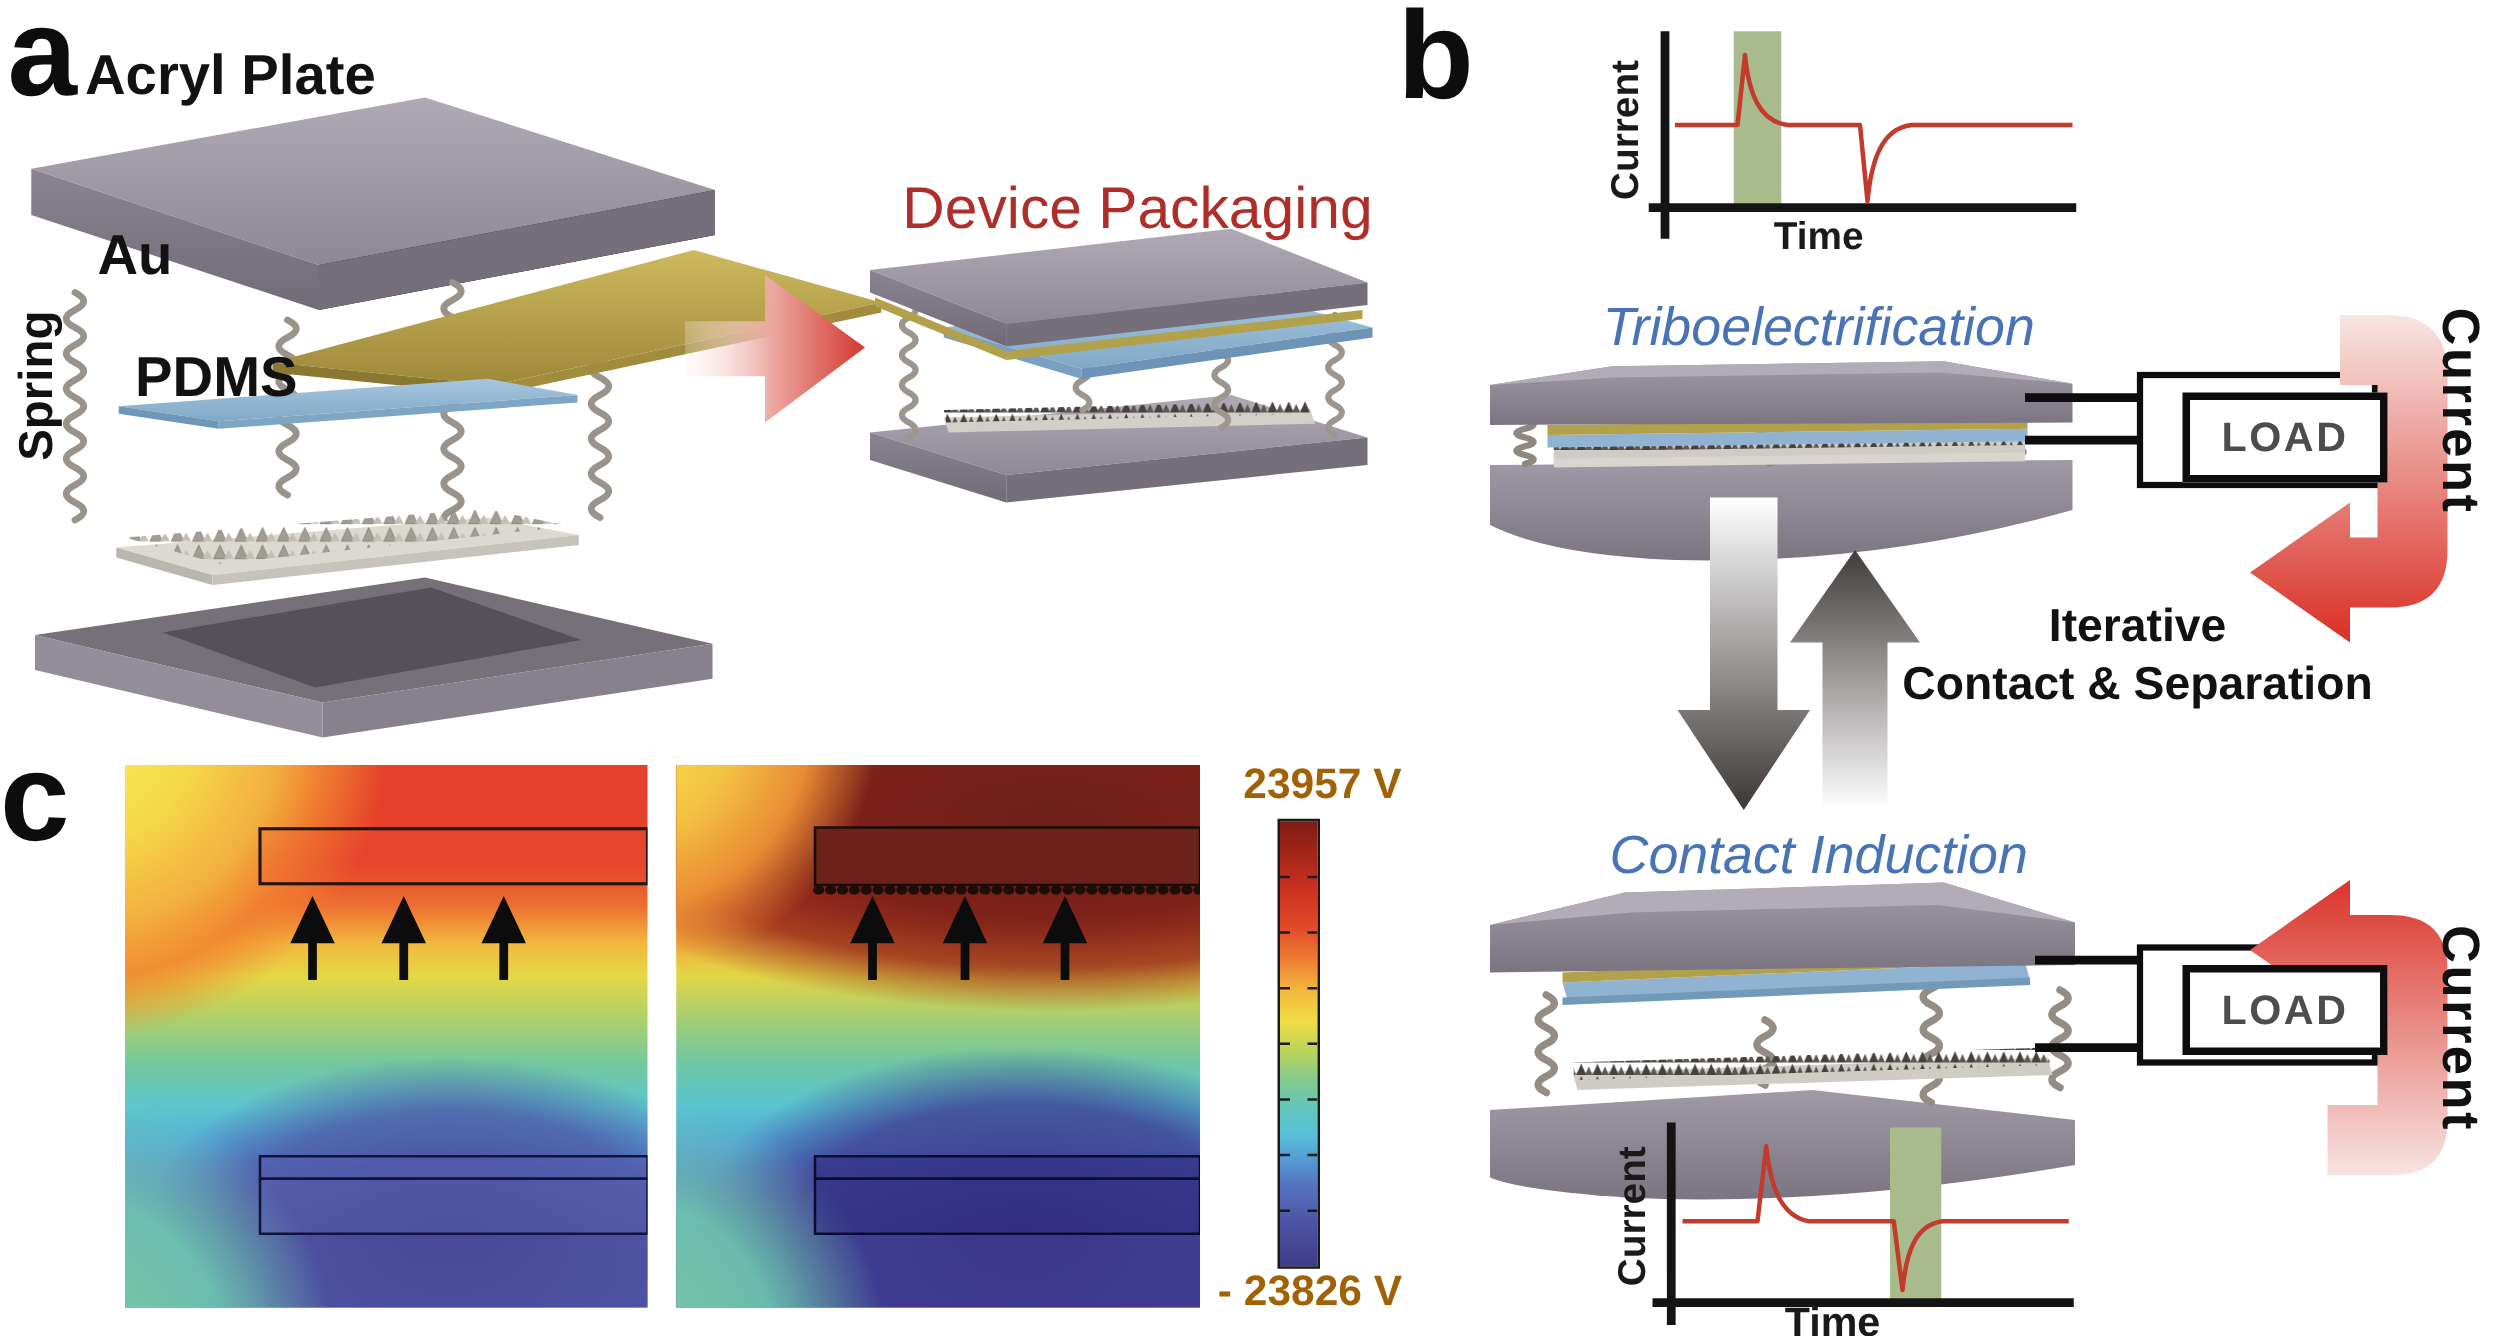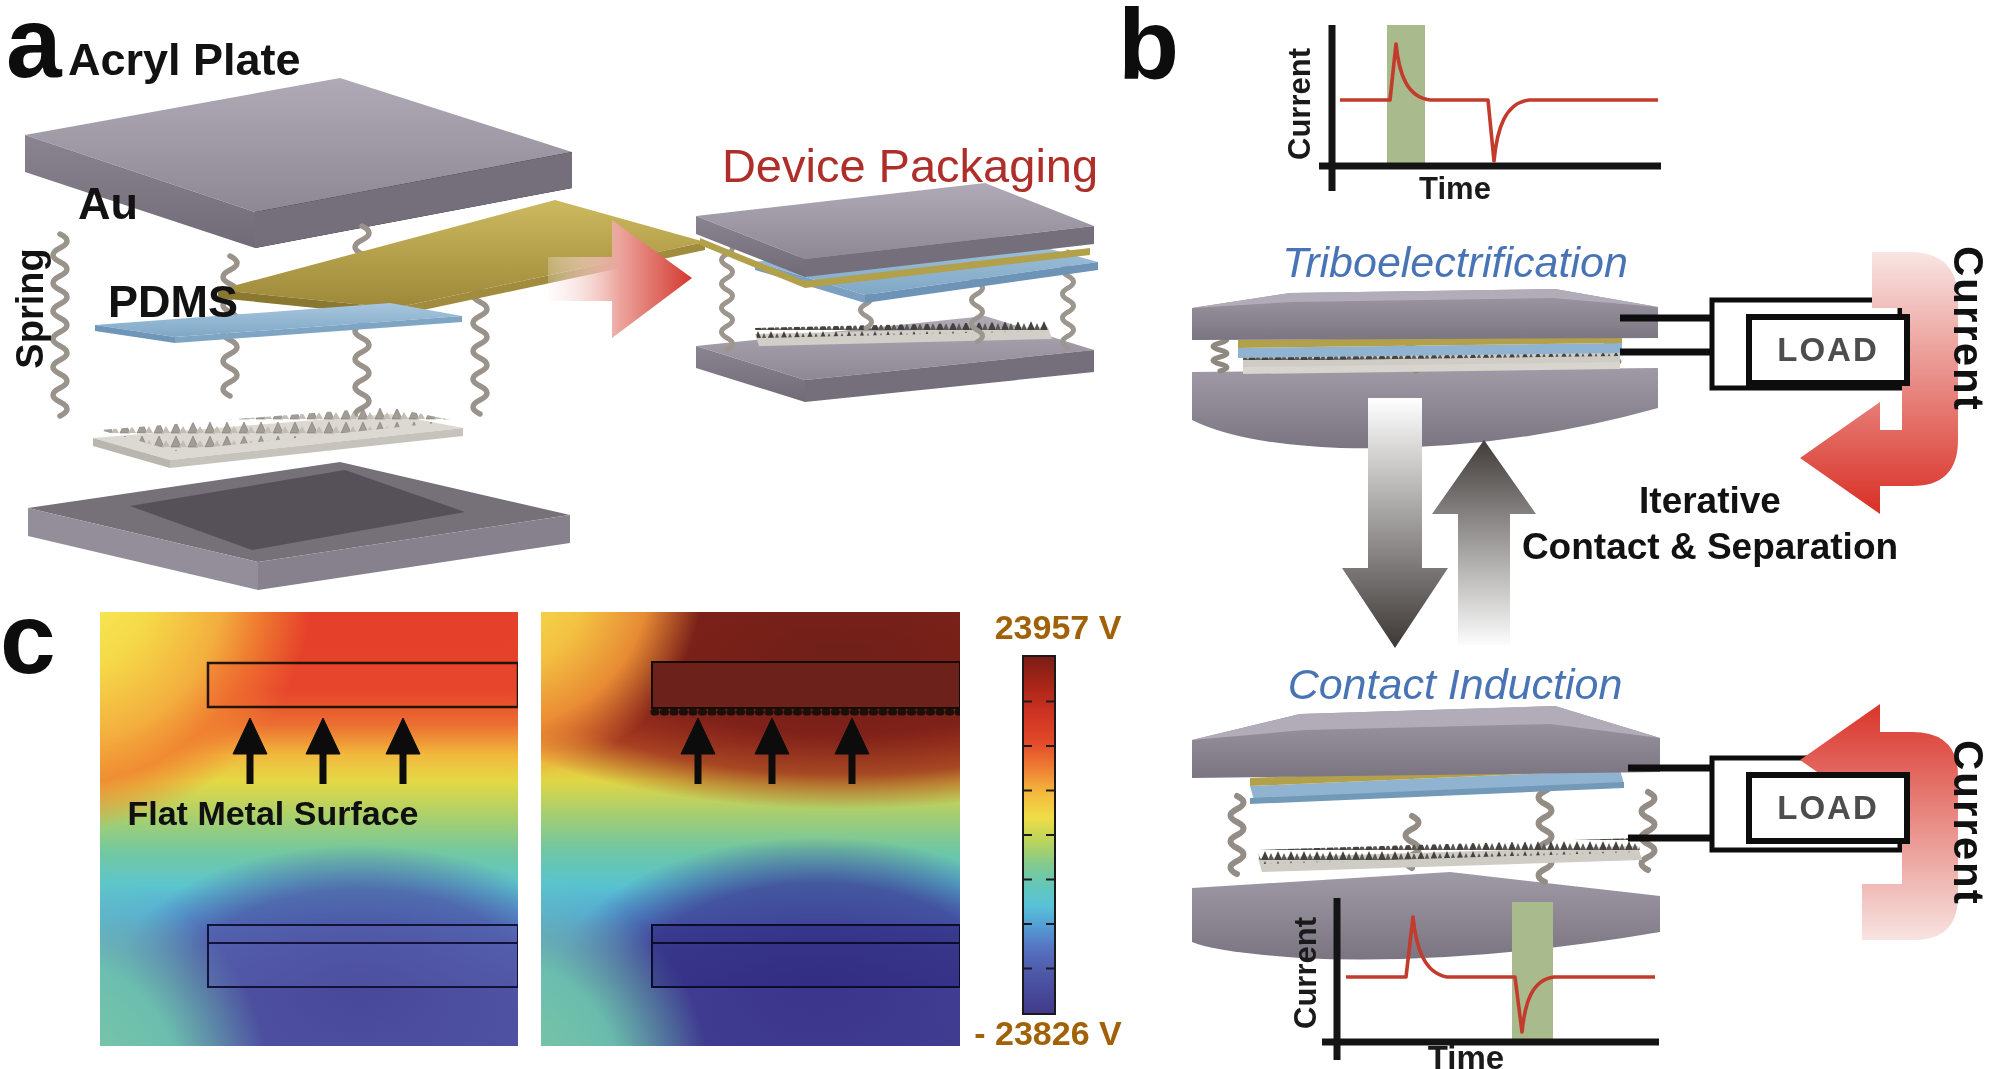--- a/index.html
+++ b/index.html
@@ -295,18 +295,17 @@
   <div class="load-box" style="left:1746px;top:772px">LOAD</div>
 
   <div class="vert-current" style="left:1944px;top:246px">Current</div>
   <div class="vert-current" style="left:1944px;top:740px">Current</div>
 
   <div class="axis-lbl rot-ccw" style="left:1215px;top:86px;width:170px">Current</div>
   <div class="axis-lbl" style="left:1395px;top:171px;width:120px">Time</div>
   <div class="axis-lbl rot-ccw" style="left:1221px;top:955px;width:170px">Current</div>
   <div class="axis-lbl" style="left:1406px;top:1039px;width:120px;font-size:33px">Time</div>
 
-  <div class="map-lbl" style="left:118px;top:794px;width:310px">Flat Metal Surface</div>
 
   <div class="cb-lbl" style="left:978px;top:608px;width:160px">23957 V</div>
   <div class="cb-lbl" style="left:948px;top:1014px;width:200px">- 23826 V</div>
 
 </div>
 
 </body></html>

